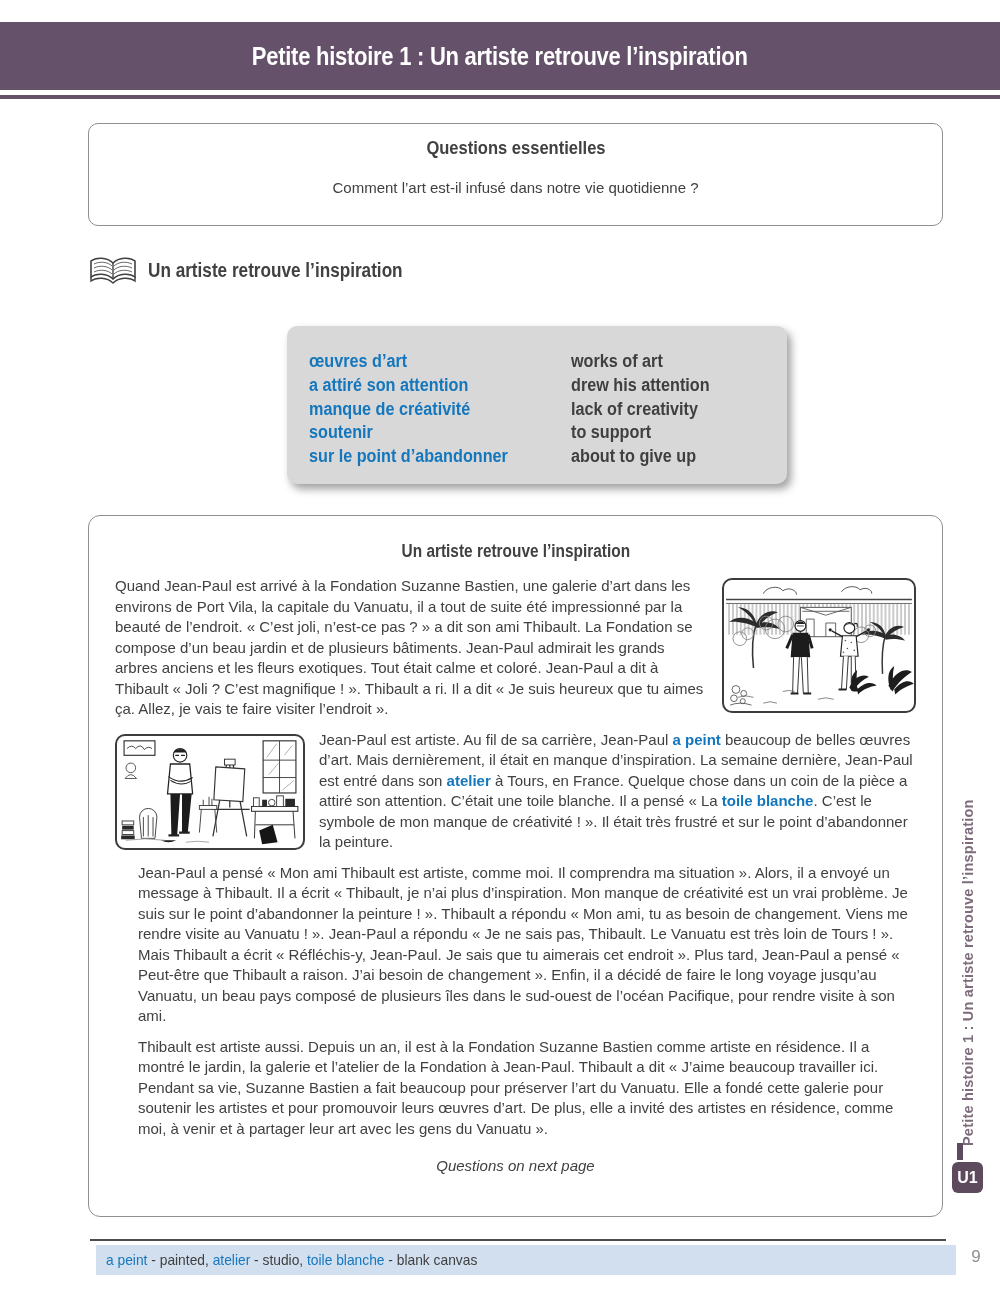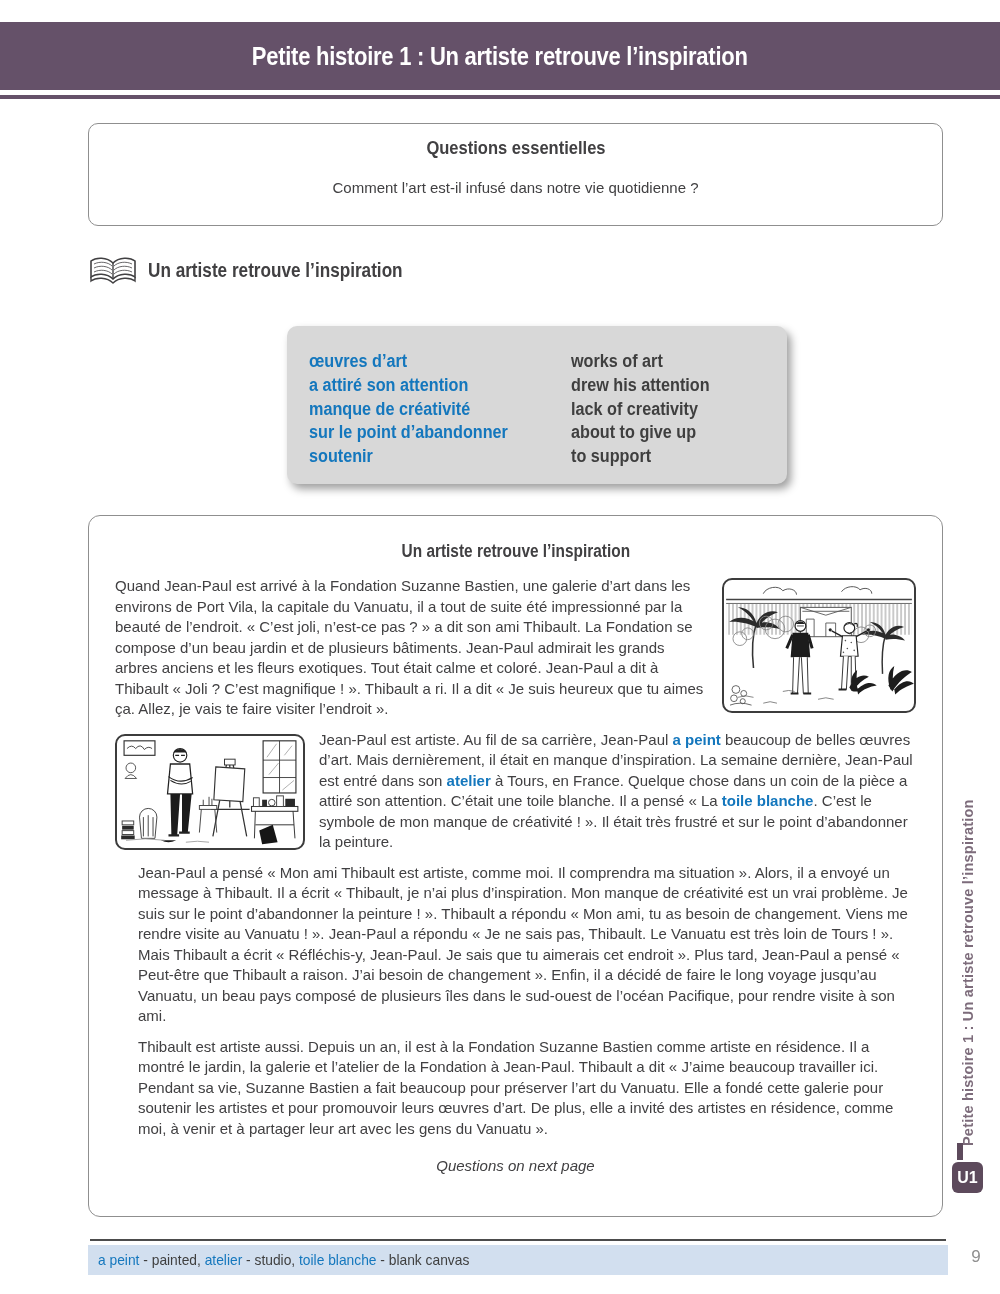--- a/index.html
+++ b/index.html
@@ -41,21 +41,21 @@
   .float-left { float:left; width:190px; height:116px; margin:4px 14px 4px 0; }
   .continued { text-align:center; font-style:italic; font-size:15px; color:#414042; margin-top:18px; clear:both; }
 
   
   .sidebar-label { position:absolute; left:960px; top:848px; height:298px; writing-mode:vertical-rl; transform:rotate(180deg); font-weight:bold; font-size:14.5px; color:#7d6c7b; white-space:nowrap; letter-spacing:0.2px; }
   .sidebar-bar { position:absolute; left:957px; top:1143px; width:6px; height:17px; background:#5d4a5c; }
   .unit-badge { position:absolute; left:952px; top:1162px; width:31px; height:31px; background:#5d4a5c; border-radius:6px; color:#fff; font-weight:bold; font-size:16px; display:flex; align-items:center; justify-content:center; }
 
   
   .footer-line { position:absolute; left:90px; top:1239px; width:856px; height:2px; background:#4c4c4c; }
-  .footer-bar { position:absolute; left:88px; top:1245px; width:860px; height:30px; background:#d2dfef; line-height:30px; padding-left:10px; }
+  .footer-bar { position:absolute; left:96px; top:1245px; width:860px; height:30px; background:#d2dfef; line-height:30px; padding-left:10px; }
   .glossary { font-size:15px; color:#3f3f3f; display:inline-block; transform:scaleX(0.92); transform-origin:left center; white-space:nowrap; }
   .glossary .fr { color:#1477bd; }
   .page-number { position:absolute; left:962px; top:1247px; width:28px; text-align:center; font-size:17px; color:#8f8f8f; }
 
   svg { display:block; }
 </style>
 </head>
 <body>
 
 <div class="page">
@@ -91,26 +91,26 @@
         </div>
         <div class="vocab-row">
           <span class="fr">a attiré son attention</span>
           <span class="en">drew his attention</span>
         </div>
         <div class="vocab-row">
           <span class="fr">manque de créativité</span>
           <span class="en">lack of creativity</span>
         </div>
         <div class="vocab-row">
+          <span class="fr">soutenir</span>
+          <span class="en">to support</span>
+        </div>
+        <div class="vocab-row">
           <span class="fr">sur le point d’abandonner</span>
           <span class="en">about to give up</span>
-        </div>
-        <div class="vocab-row">
-          <span class="fr">soutenir</span>
-          <span class="en">to support</span>
         </div>
       </div>
   </aside>
 
   <section class="story-box">
     <h2 class="story-title"><span class="condensed">Un artiste retrouve l’inspiration</span></h2>
 
     <div class="para">
       <span class="illus float-right">
         <svg viewBox="0 0 194 134" width="190" height="131">

